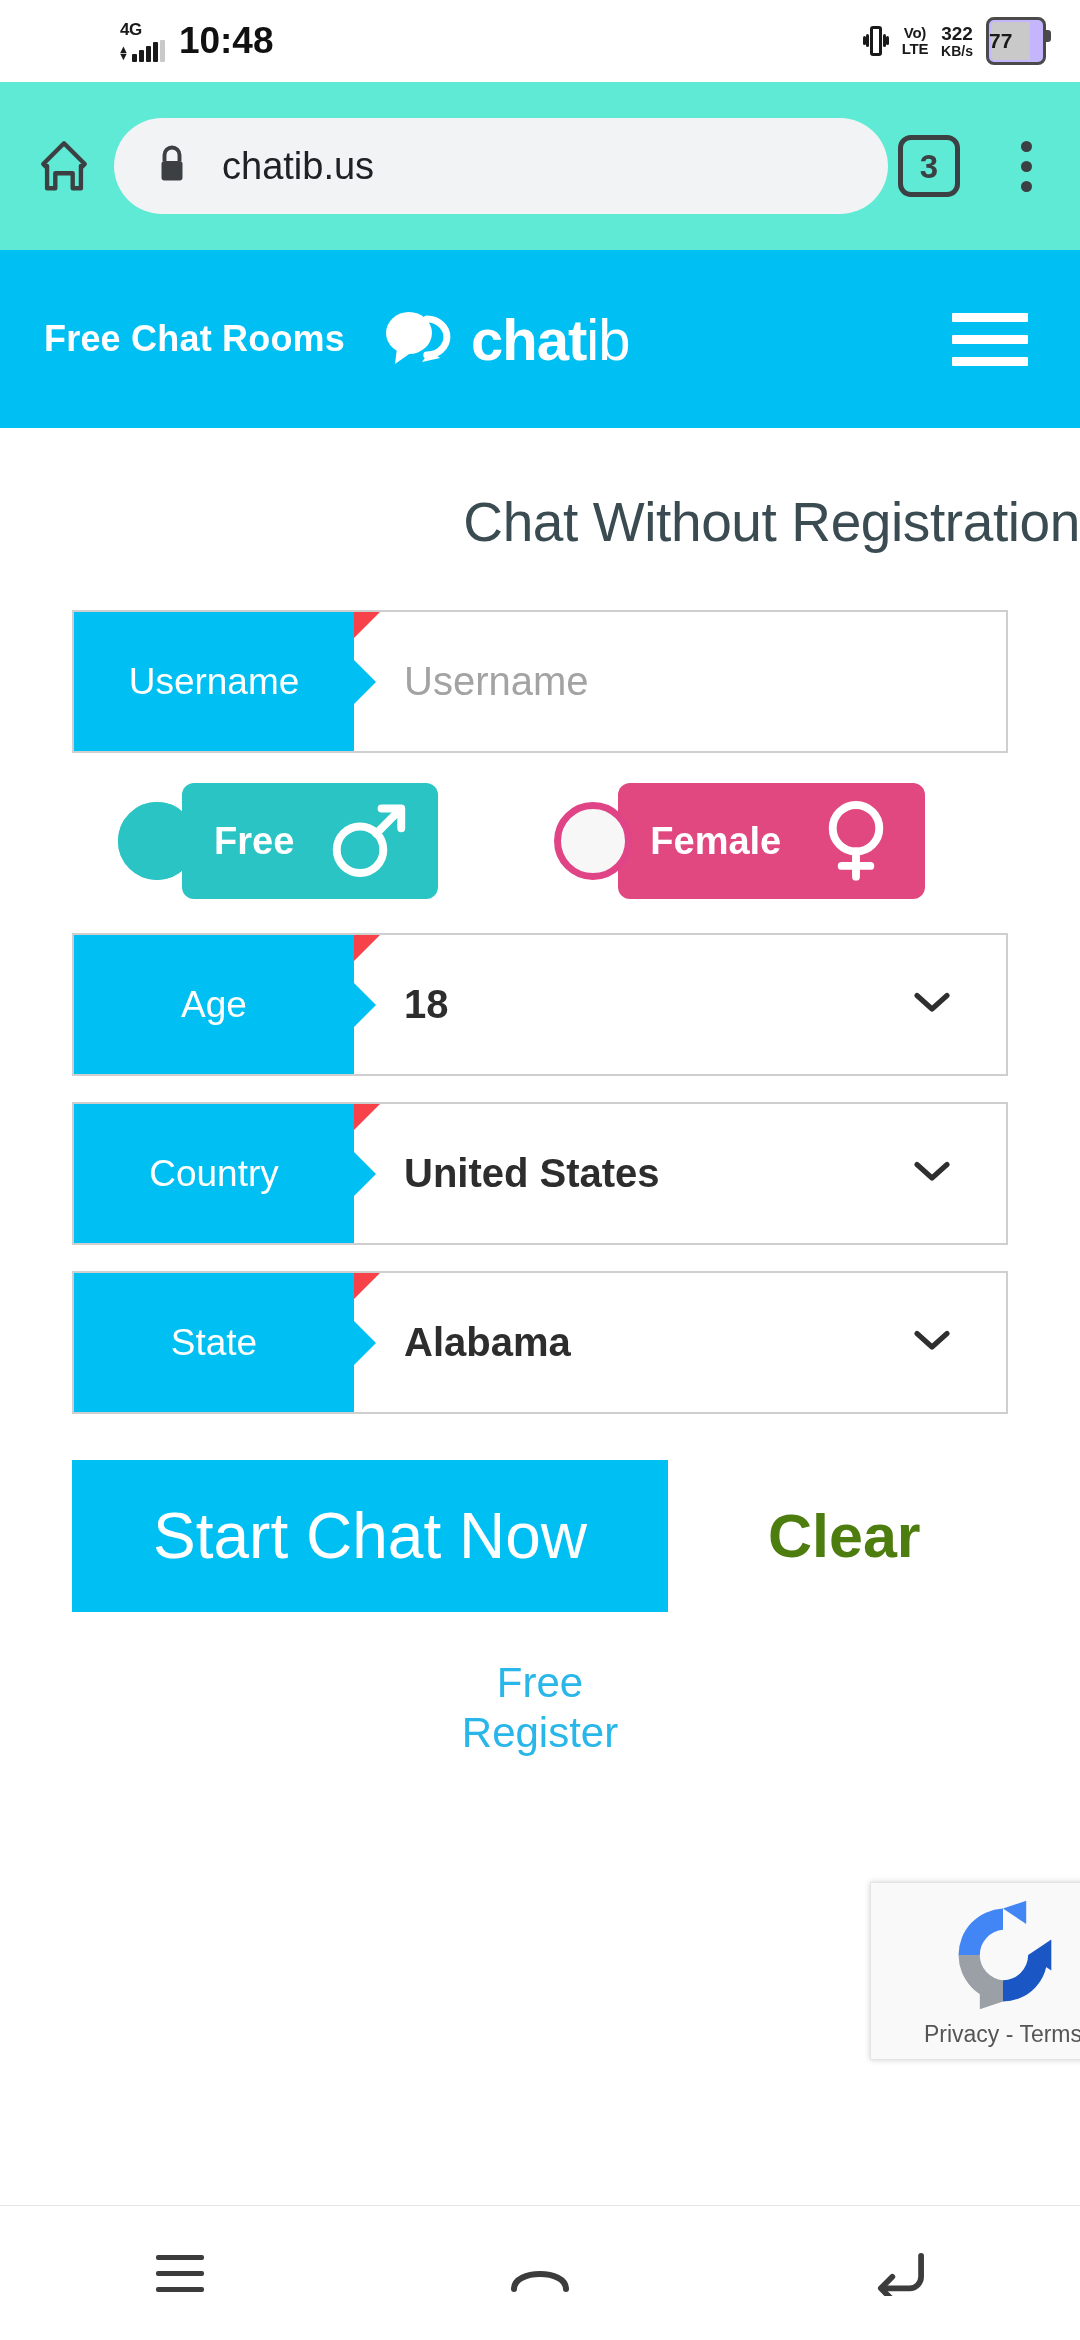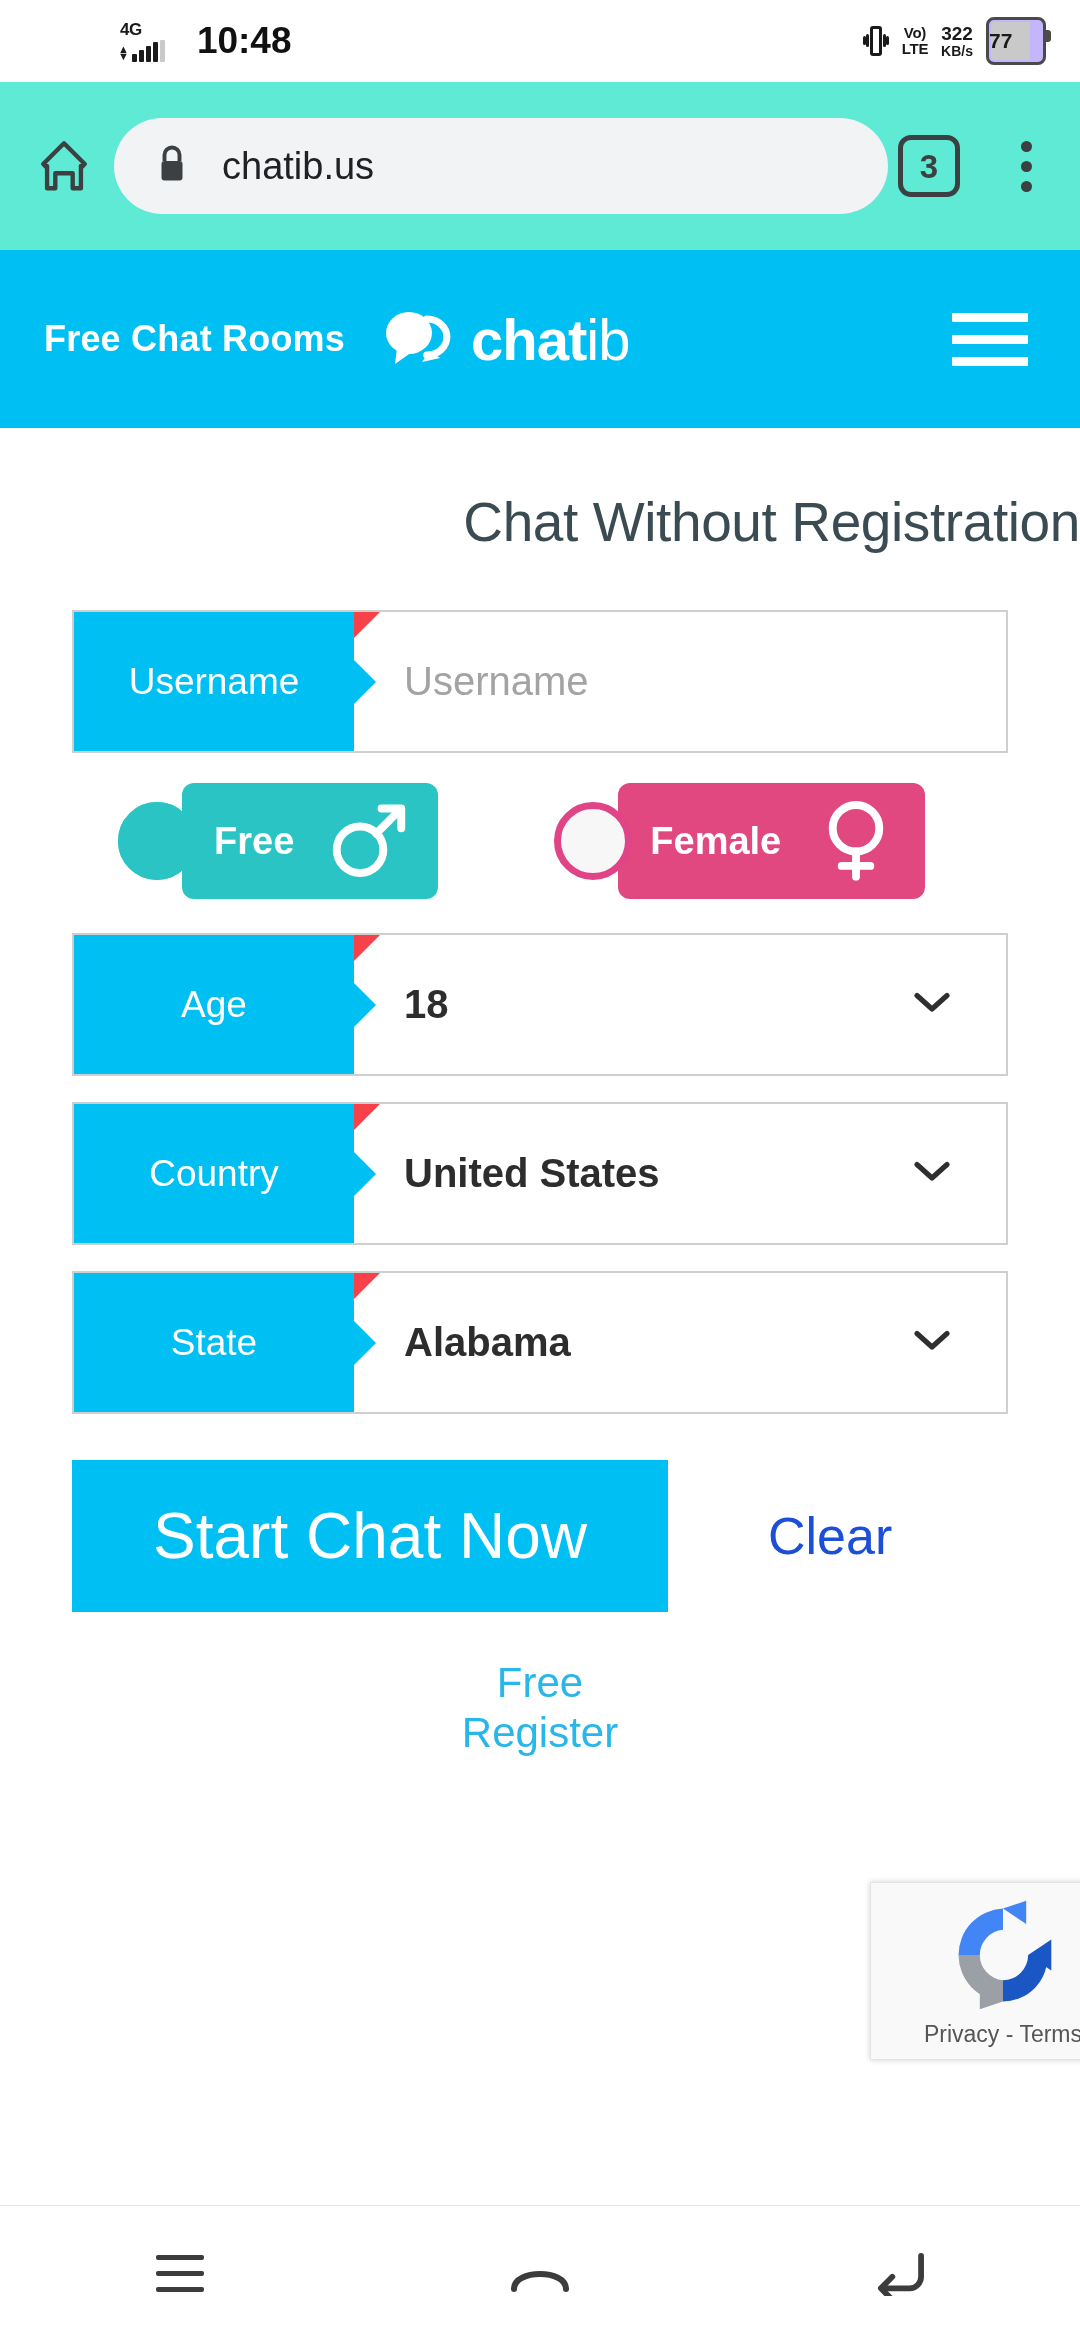--- a/index.html
+++ b/index.html
@@ -10,21 +10,21 @@
     overflow: hidden;
   }
   .screen { position: relative; width: 1080px; height: 2340px; background:#fff; }
 
   
   .statusbar {
     position:absolute; top:0; left:0; width:1080px; height:82px;
     display:flex; align-items:center; justify-content:space-between;
     padding: 0 34px 0 0;
   }
-  .sb-left { display:flex; align-items:center; gap:32px; padding-left:118px; }
+  .sb-left { display:flex; align-items:center; gap:14px; padding-left:118px; }
   .net-ico { display:flex; flex-direction:column; align-items:flex-start; line-height:1; }
   .net-gen { font-size:17px; font-weight:bold; color:#1a1a1a; letter-spacing:-0.5px; margin-left:2px; }
   .net-bars { display:flex; align-items:flex-end; gap:2px; height:22px; margin-top:2px; }
   .net-bars i { display:block; width:5px; background:#1a1a1a; border-radius:1px; }
   .net-bars i:nth-child(1){ height:8px; }
   .net-bars i:nth-child(2){ height:12px; }
   .net-bars i:nth-child(3){ height:16px; }
   .net-bars i:nth-child(4){ height:20px; }
   .net-bars i:nth-child(5){ height:22px; background:#c9c9c9; }
   .updown { font-size:11px; color:#1a1a1a; line-height:7px; margin-right:1px; }
@@ -138,22 +138,22 @@
   .gbtn .gicon { flex:0 0 auto; }
 
   
   .actions { display:flex; align-items:center; margin-top:46px; padding-left:72px; }
   .btn-start {
     width:596px; height:152px; background:#00bff3; color:#fff;
     display:flex; align-items:center; justify-content:center;
     font-size:64px; border:none; font-family:"Liberation Sans", sans-serif;
   }
   .btn-clear {
-    background:transparent; border:none; color:#1d4ed8; font-size:52px;
-    margin-left:100px; font-family:"Liberation Sans", sans-serif;
+    background:transparent; border:none; color:#4d7c0f; font-size:61px;
+    margin-left:100px; font-family:"Liberation Sans", sans-serif;font-weight:bold;
   }
 
   .links { margin-top:46px; text-align:center; }
   .links a { display:block; color:#29b6e8; font-size:42px; text-decoration:none; line-height:1.18; }
 
   
   .recaptcha {
     position:absolute; left:870px; top:1882px; width:266px; height:178px;
     background:#f9f9f9; border:1px solid #e4e4e4;
     box-shadow: 0 0 6px rgba(0,0,0,0.18);

